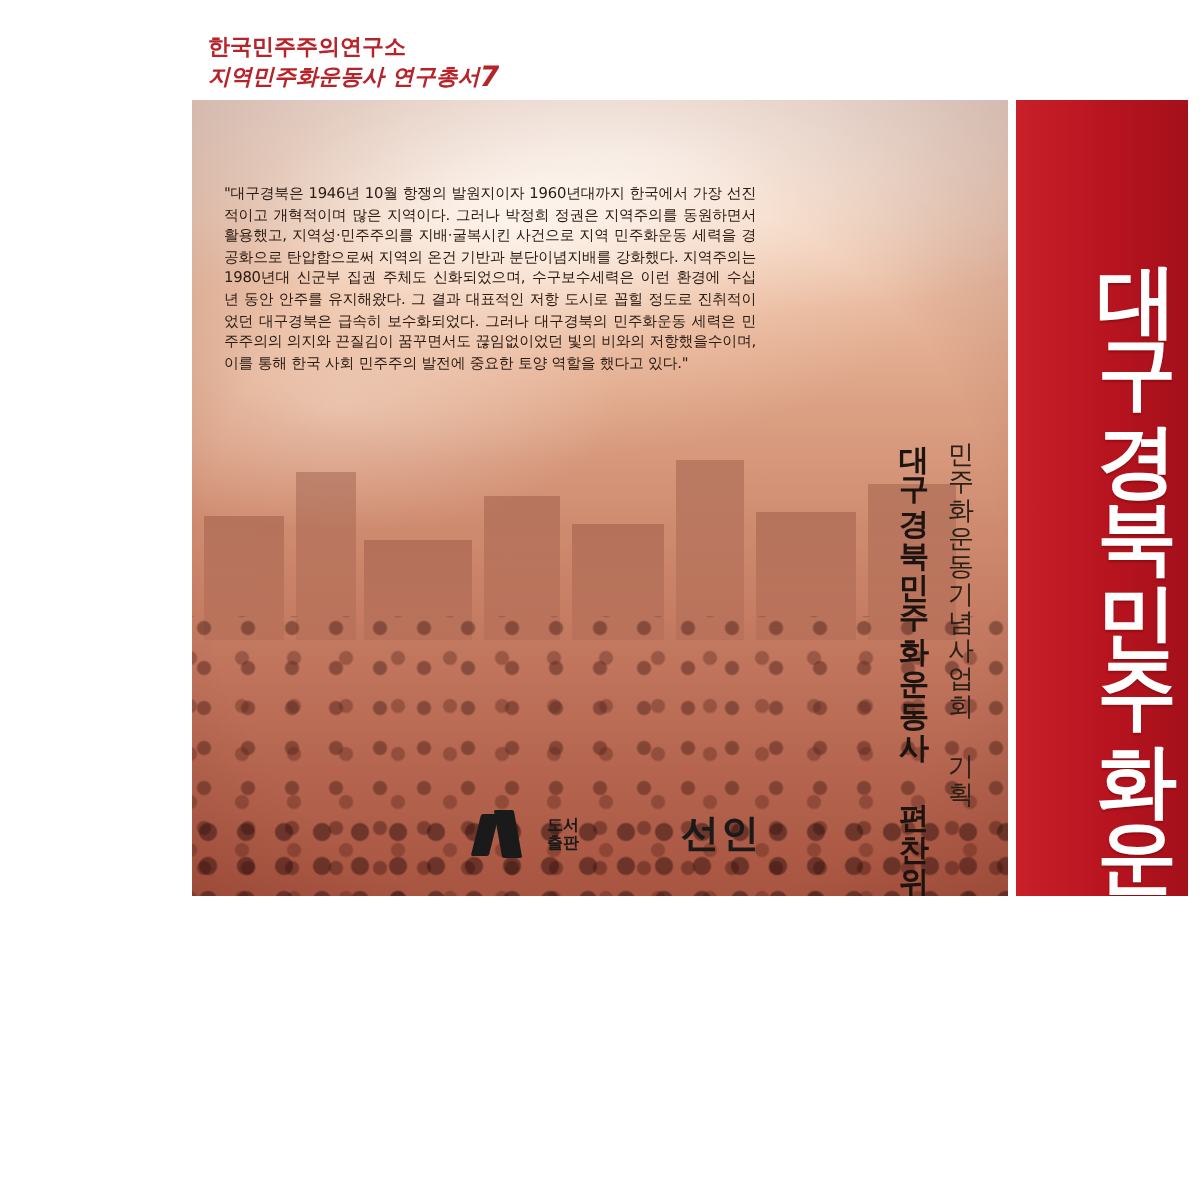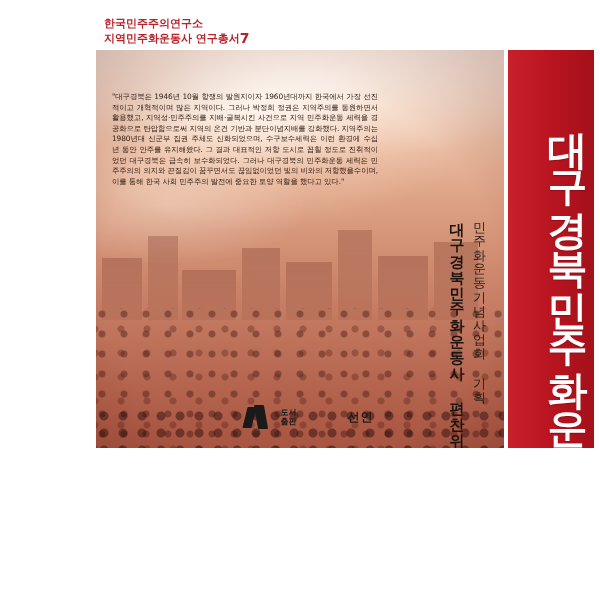--- a/index.html
+++ b/index.html
@@ -41,20 +41,21 @@
     width: 300px;
     color: #b8232a;
     font-family: "DejaVu Sans", sans-serif;
     font-size: 11px;
     line-height: 15px;
     font-weight: bold;
     letter-spacing: 0px;
   }
   .series-block .line2 {
     display: block;
+    font-style: italic;
   }
   .series-num {
     font-size: 14px;
     font-weight: bold;
     vertical-align: -1px;
   }
 
   
   .photo {
     position: absolute;
@@ -234,21 +235,21 @@
     border-radius: 1px;
   }
   .pub-small {
     font-size: 8px;
     color: #1a1a1a;
     font-weight: bold;
     line-height: 9px;
     text-align: center;
   }
   .pub-name {
-    font-size: 12px;
+    font-size: 19px;
     font-weight: bold;
     color: #1a1a1a;
     letter-spacing: 1px;
     margin-left: 39px;
   }
 </style>
 </head>
 <body>
 
 <div id="cover">

